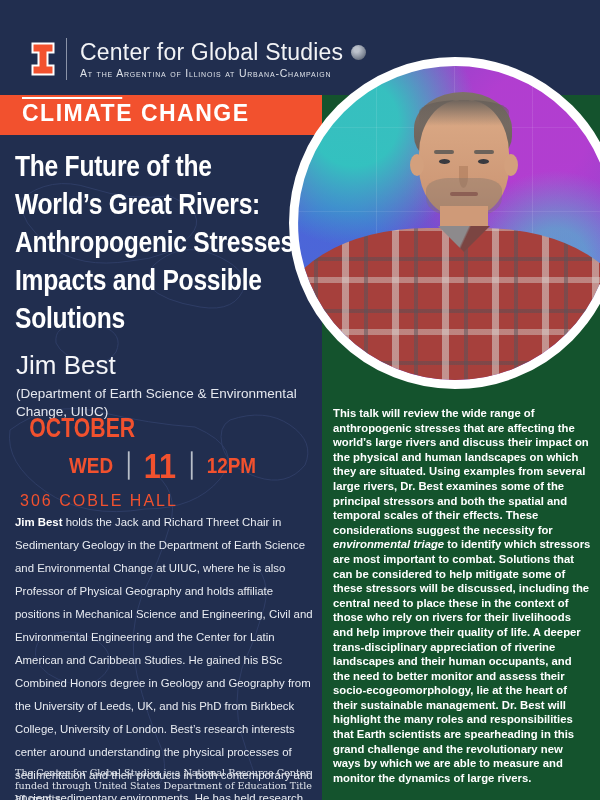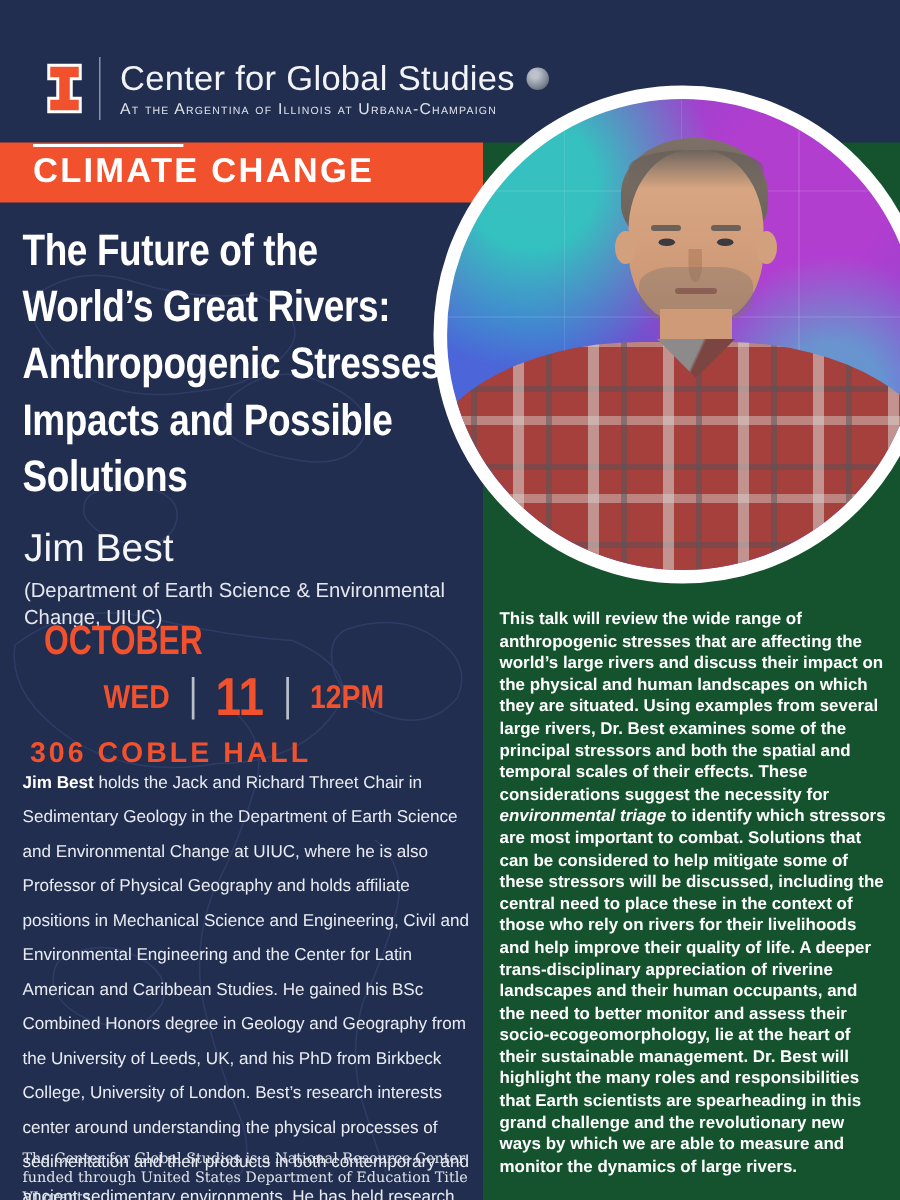--- a/index.html
+++ b/index.html
@@ -45,21 +45,21 @@
   .speaker-affiliation { position:absolute; top:385px; left:16px; width:300px; color:#e4e7ee;
                          font-size:13.5px; line-height:18px; }
   .date-block { position:absolute; top:413px; left:20px; width:285px; text-align:left; }
   .event-month { display:inline-block; color:#F2512E; font-size:25px; font-weight:700;
                  transform:scale(.85,1.1); }
   .day-row { display:flex; justify-content:center; align-items:center; gap:16px; margin-top:4px;
              transform:scale(.9,1.05); }
   .dow,.time { color:#F2512E; font-size:21px; font-weight:700; }
   .day { color:#F2512E; font-size:34px; font-weight:700; }
   .vbar { width:2px; height:27px; background:#b8bfca; }
-  .event-location { color:#F2512E; font-size:19px; font-weight:700; letter-spacing:2px; margin-top:7px; }
+  .event-location { color:#F2512E; font-size:16px; font-weight:400; letter-spacing:2px; margin-top:7px; }
 
   .bio { position:absolute; top:511px; left:15px; width:299px; color:#e9ecf2;
          font-size:11.4px; line-height:23px; }
   .bio b { font-weight:700; color:#fff; }
   .footer-note { position:absolute; top:766px; left:15px; width:306px; color:#dfe3ea;
                  font-family:"DejaVu Serif", serif; font-size:9.6px; line-height:13px; }
 
   
   .photo { position:absolute; top:57px; left:289px; width:332px; height:332px; border-radius:50%;
            border:9px solid #fff; z-index:3; overflow:hidden;

